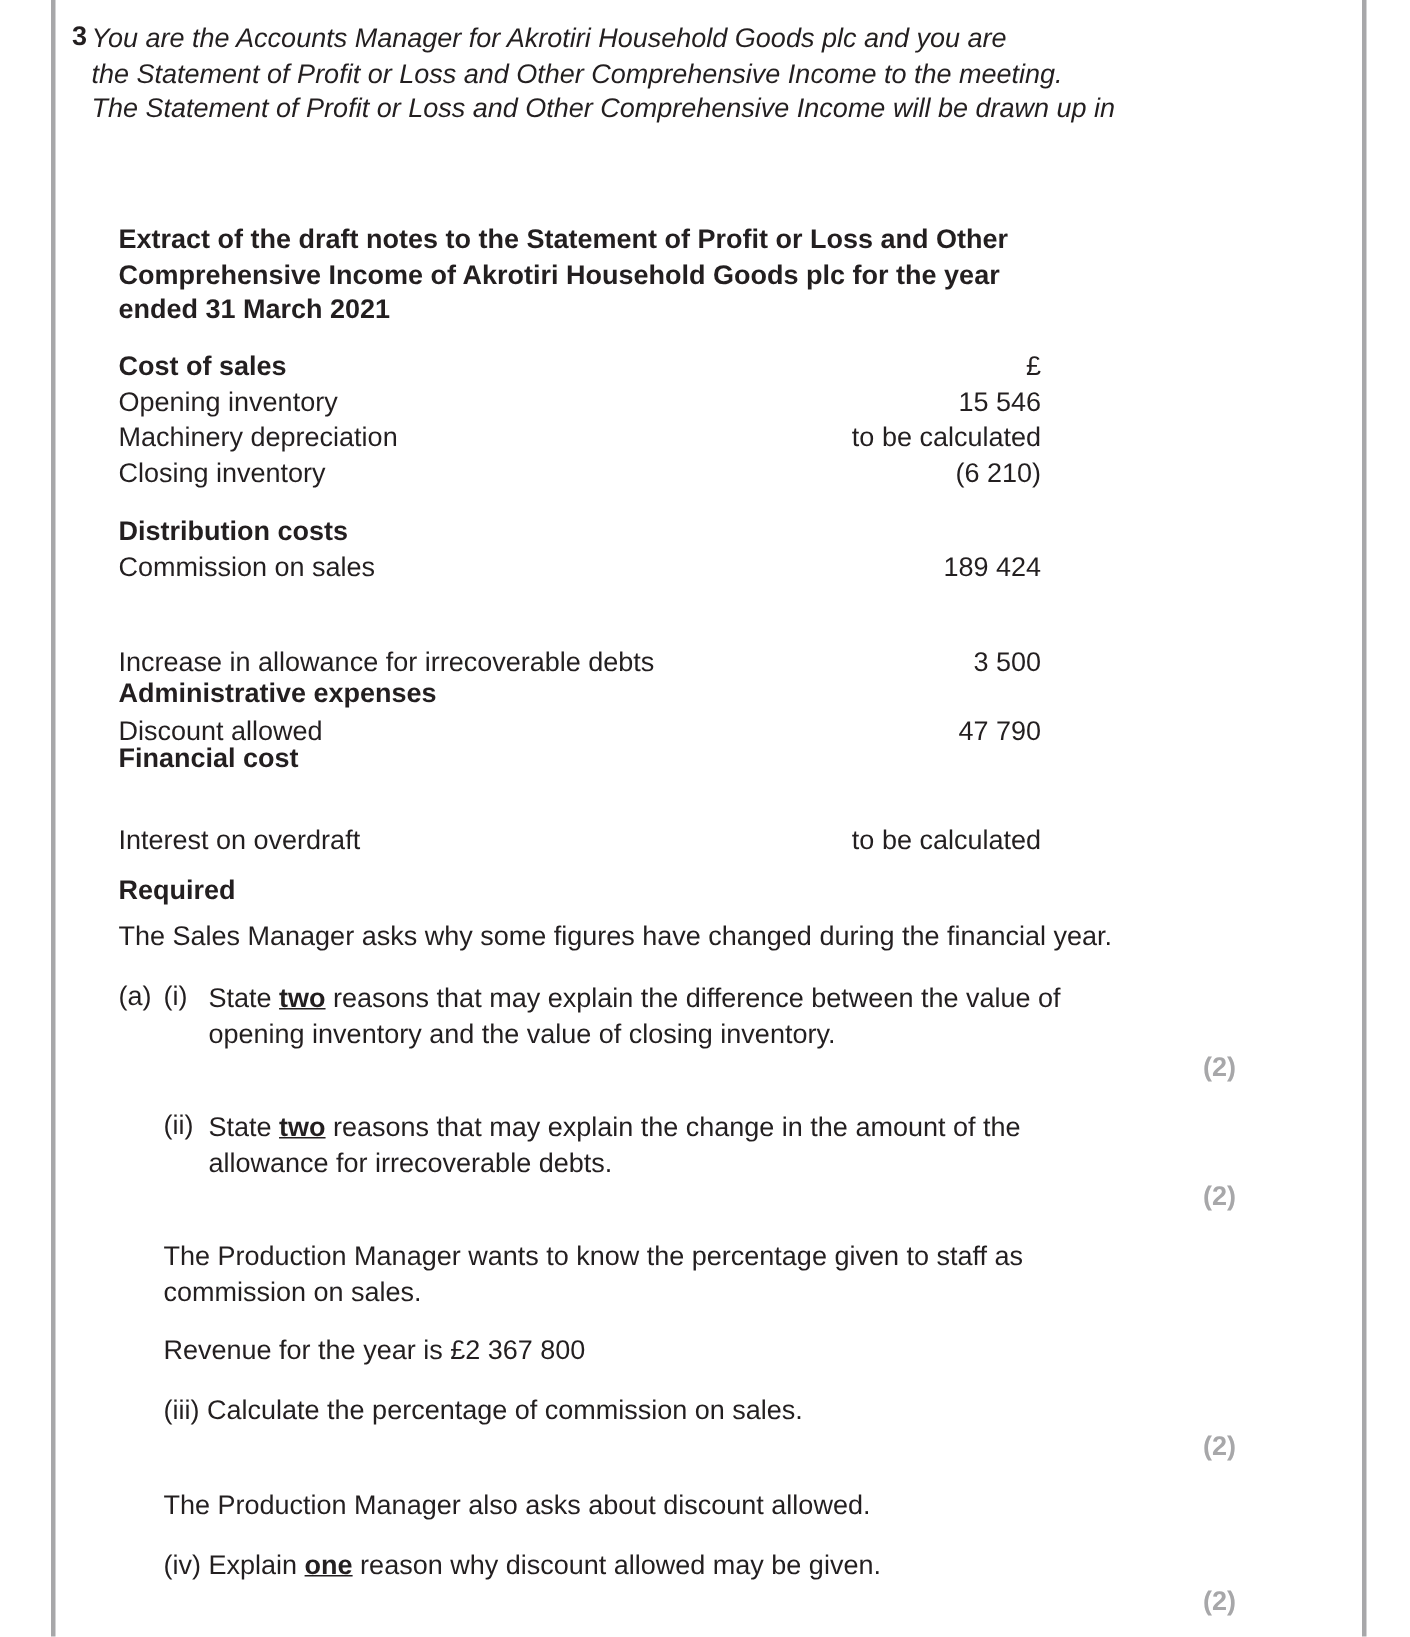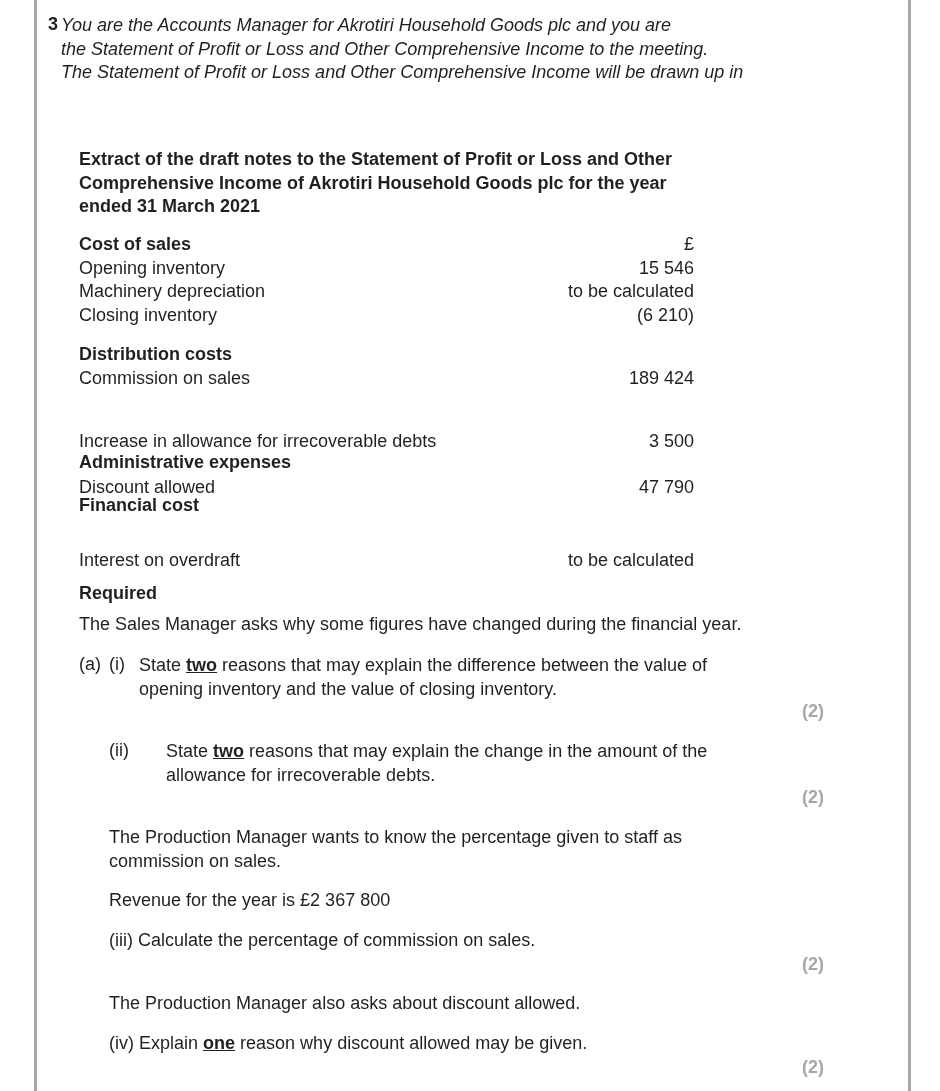--- a/index.html
+++ b/index.html
@@ -95,21 +95,21 @@
 
 <div class="abs" style="left:79px; top:654px;">(a)</div>
 <div class="abs" style="left:109px; top:654px;">(i)</div>
 <div class="abs para" style="left:139px; top:654px;">
   <span><span style="display:inline">State </span><b style="display:inline">two</b><span style="display:inline"> reasons that may explain the difference between the value of</span></span>
   <span>opening inventory and the value of closing inventory.</span>
 </div>
 <div class="marks" style="top:701px;">(2)</div>
 
 <div class="abs" style="left:109px; top:740px;">(ii)</div>
-<div class="abs para" style="left:139px; top:740px;margin-left:27px;">
+<div class="abs para" style="left:139px; top:740px;">
   <span><span style="display:inline">State </span><b style="display:inline">two</b><span style="display:inline"> reasons that may explain the change in the amount of the</span></span>
   <span>allowance for irrecoverable debts.</span>
 </div>
 <div class="marks" style="top:787px;">(2)</div>
 
 <div class="abs para" style="left:109px; top:826px;">
   <span>The Production Manager wants to know the percentage given to staff as</span>
   <span>commission on sales.</span>
 </div>
 <div class="abs" style="left:109px; top:890px;">Revenue for the year is £2 367 800</div>

